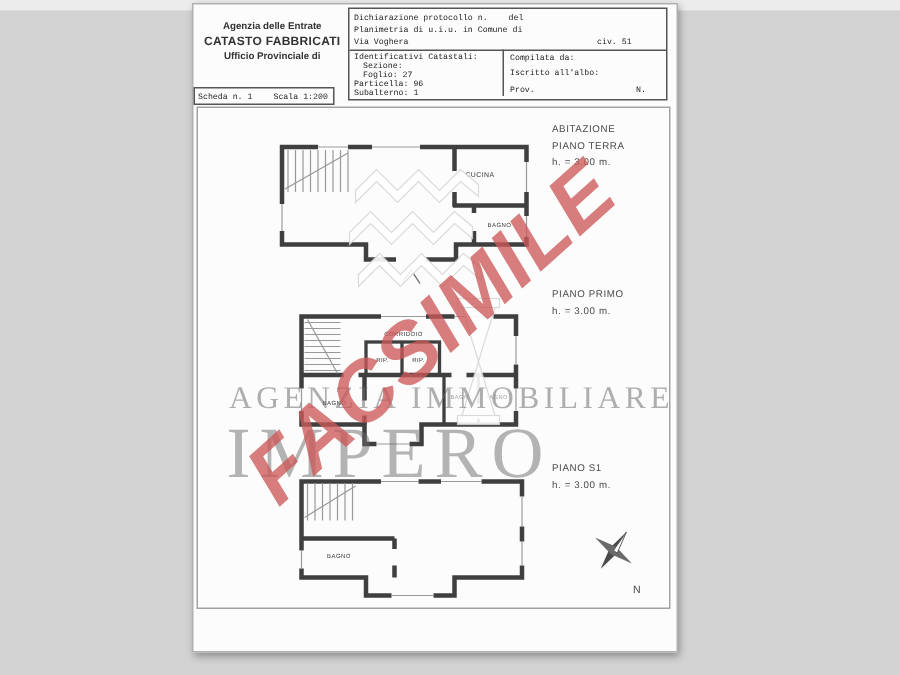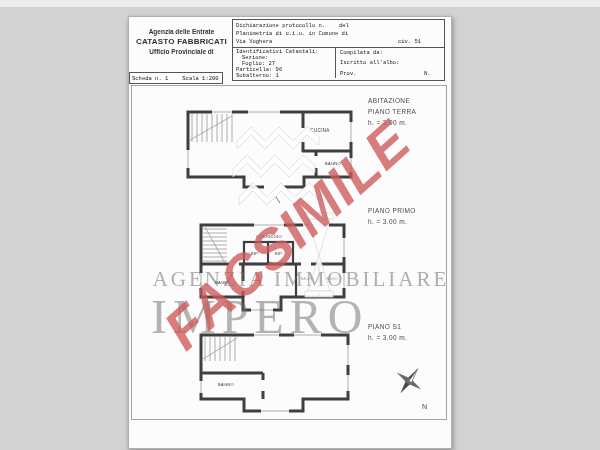--- a/index.html
+++ b/index.html
@@ -1,19 +1,19 @@
 <!DOCTYPE html>
 <html><head>
 <meta charset="utf-8">
 <style>
   html,body{margin:0;padding:0;}
   body{width:600px;height:450px;background:#d2d2d2;font-family:"Liberation Sans",sans-serif;overflow:hidden;}
   #stage{position:relative;width:600px;height:450px;background:#d2d2d2;}
   #topband{position:absolute;left:0;top:0;width:600px;height:7px;background:#ececec;}
-  #sheet{position:absolute;left:128px;top:16px;width:322px;height:431px;background:#fcfcfc;
+  #sheet{position:absolute;left:128px;top:2px;width:322px;height:431px;background:#fcfcfc;
          border:1px solid #b0b0b0;box-shadow:1px 2px 5px rgba(0,0,0,.35);}
   
   .officeblock{position:absolute;left:0;top:10px;width:105px;text-align:center;color:#333;}
   .officeblock .l1,.officeblock .l3{font-size:6.5px;font-weight:bold;line-height:10px;}
   .officeblock .l2{font-size:8px;font-weight:bold;line-height:10px;letter-spacing:.2px;}
   .schedabox{position:absolute;left:0px;top:55px;width:92px;height:10px;border:1px solid #555;
              font-family:"Liberation Mono",monospace;font-size:5.5px;color:#222;display:flex;align-items:center;}
   .schedabox .sn{margin-left:2px;}
   .schedabox .sc{margin-left:14px;}
   .decbox{position:absolute;left:103px;top:2px;width:211px;height:60px;border:1px solid #555;

